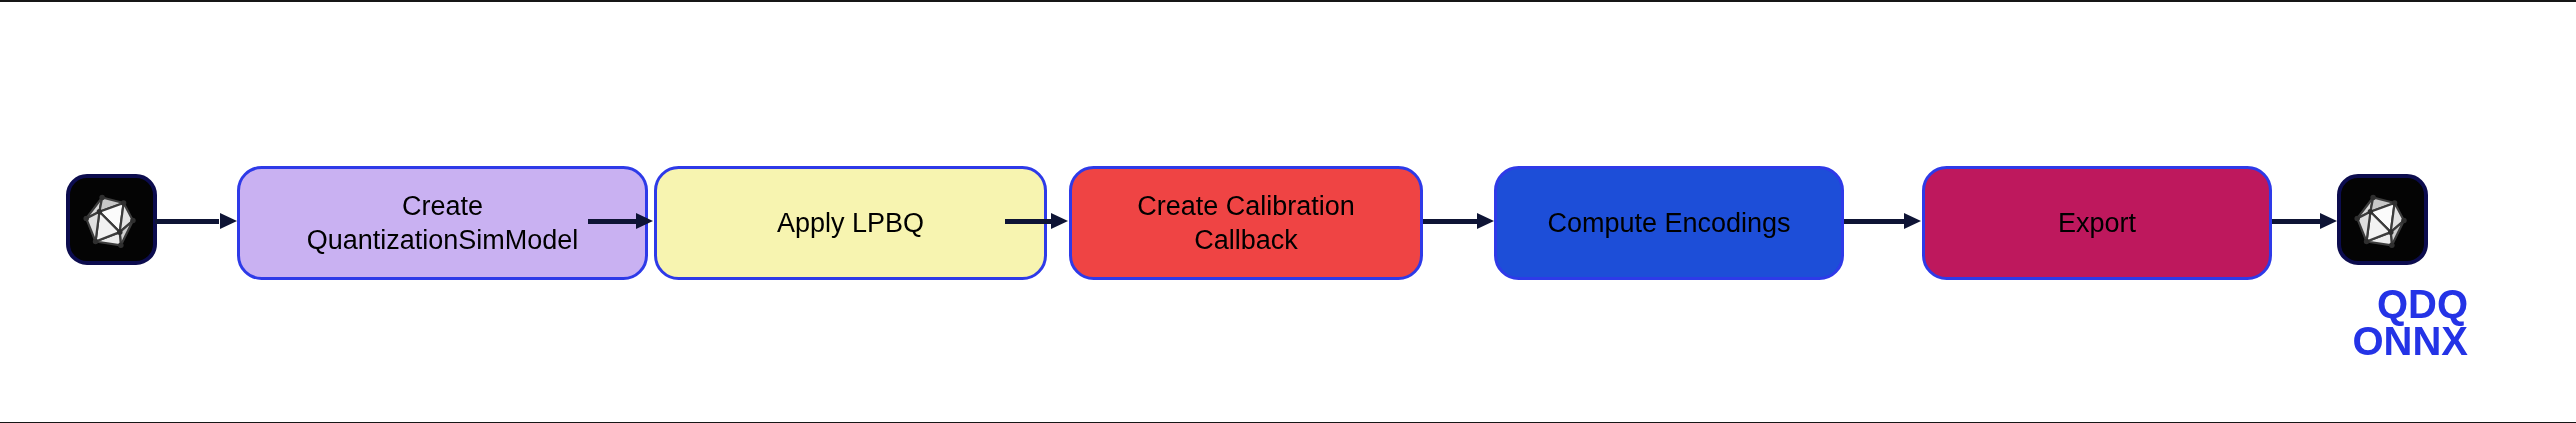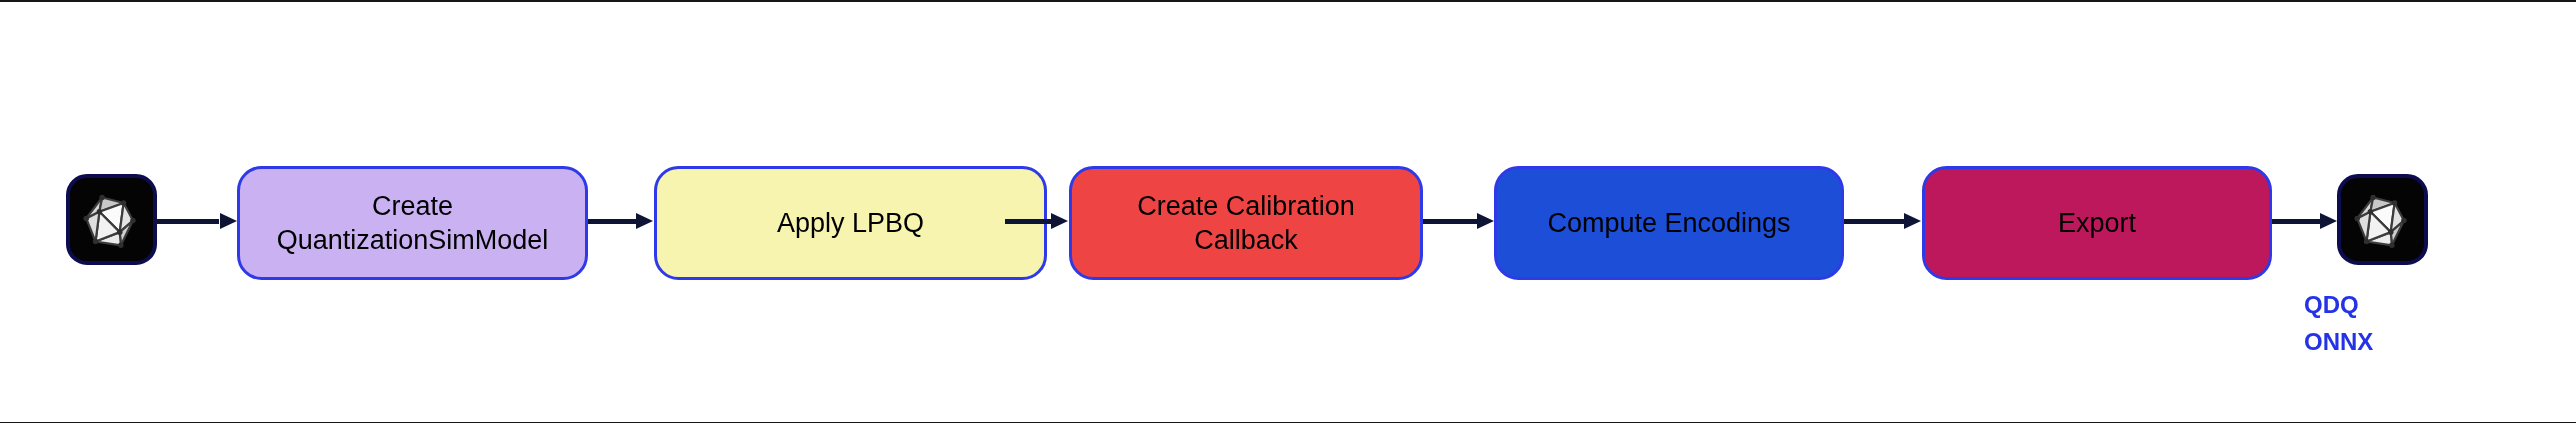--- a/index.html
+++ b/index.html
@@ -30,21 +30,21 @@
 
   .step-box {
     position: absolute; top: 166px; height: 114px;
     border: 3.5px solid #2e3ae8;
     border-radius: 24.6px;
     display: flex; align-items: center; justify-content: center;
     text-align: center;
     font-size: 27px; line-height: 1.26; color: #000000;
     white-space: pre-line;
   }
-  #box-1 { left: 237px;  width: 351px; }
+  #box-1 { left: 237px;  width: 411px; }
   #box-2 { left: 654px; width: 393px; }
   #box-3 { left: 1069px; width: 354px; }
   #box-4 { left: 1494px; width: 350px; }
   #box-5 { left: 1922px; width: 350px; }
 
   .arrow-line {
     position: absolute; top: 219px; height: 4.7px;
     background: #0e1435;
   }
   .arrow-head {
@@ -55,22 +55,22 @@
   }
   #arrow-1 .arrow-line { left: 155px;  width: 64px; } #arrow-1 .arrow-head { left: 220px; }
   #arrow-2 .arrow-line { left: 588px; width: 49px;  } #arrow-2 .arrow-head { left: 636px; }
   #arrow-3 .arrow-line { left: 1005px; width: 47px;  } #arrow-3 .arrow-head { left: 1051px; }
   #arrow-4 .arrow-line { left: 1423px; width: 54px;  } #arrow-4 .arrow-head { left: 1477px; }
   #arrow-5 .arrow-line { left: 1844px; width: 60px; } #arrow-5 .arrow-head { left: 1904px; }
   #arrow-6 .arrow-line { left: 2272px; width: 48px;  } #arrow-6 .arrow-head { left: 2320px; }
 
   .output-caption {
     position: absolute; left: 2304px; top: 286px; width: 164px;
-    text-align: left;
-    font-size: 24px; font-weight: bold; line-height: 37px;
+    text-align: right;
+    font-size: 40px; font-weight: bold; line-height: 37px;
     color: #2433e6;
     white-space: pre-line;
   }
 </style>
 </head>
 <body>
 
 <div class="frame-line top"></div>
 <div class="frame-line bottom"></div>
 

